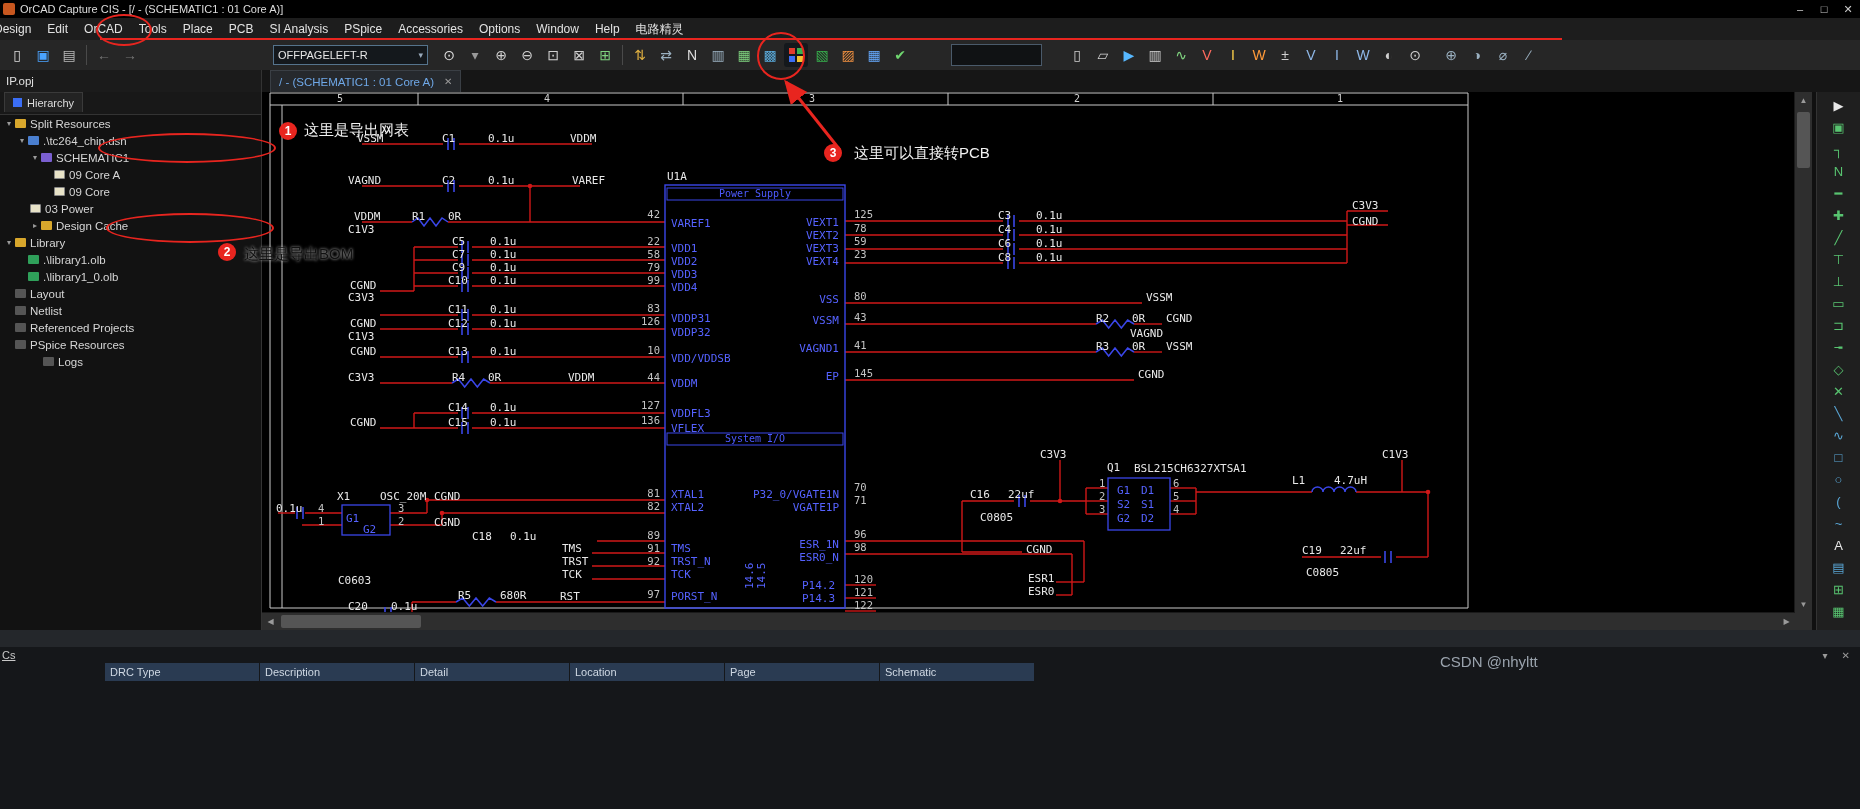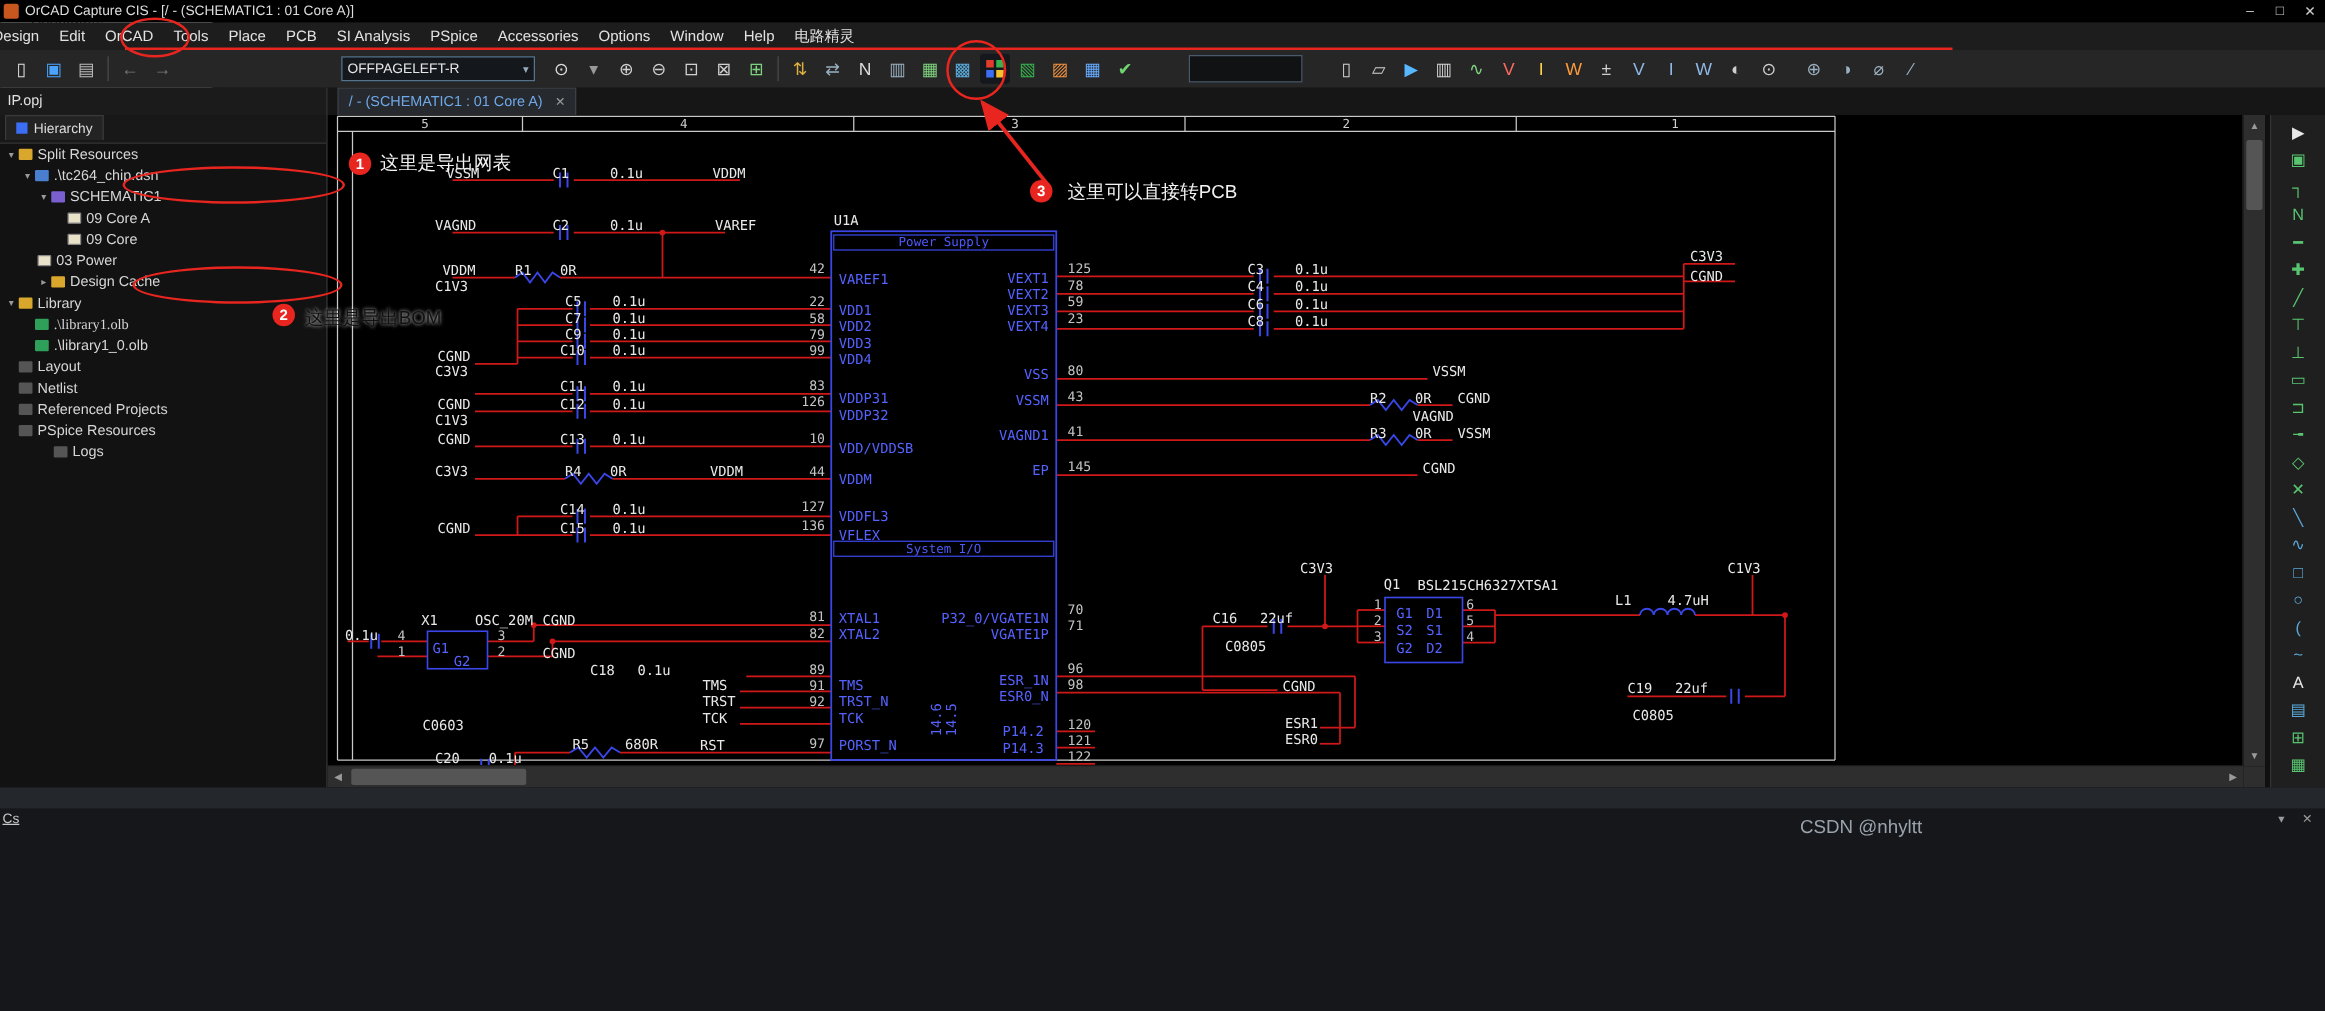--- a/index.html
+++ b/index.html
@@ -248,21 +248,21 @@
       <div class="trow" style="padding-left: 30px;">
         <span class="tw">▸</span>
         <span class="tic fold"></span>
         <span>Design Cache</span>
       </div>
       <div class="trow" style="padding-left: 4px;">
         <span class="tw">▾</span>
         <span class="tic fold"></span>
         <span>Library</span>
       </div>
-      <div class="trow" style="padding-left: 17px; font-family: Liberation Serif, serif;">
+      <div class="trow" style="padding-left: 17px;">
         <span class="tw"></span>
         <span class="tic lib"></span>
         <span>.\library1.olb</span>
       </div>
       <div class="trow" style="padding-left: 17px;">
         <span class="tw"></span>
         <span class="tic lib"></span>
         <span>.\library1_0.olb</span>
       </div>
       <div class="trow" style="padding-left: 4px;">
@@ -678,20 +678,28 @@
 <div id="splitter" class="abs"></div>
 
 <div id="drc" class="abs">
   <div id="drctop">
     <span id="drctab">Cs</span>
     <span id="drcctl">
       <span>▾</span>
       <span>✕</span>
     </span>
   </div>
+  <div id="drchead">
+      <div class="dcell">DRC Type</div>
+      <div class="dcell">Description</div>
+      <div class="dcell">Detail</div>
+      <div class="dcell">Location</div>
+      <div class="dcell">Page</div>
+      <div class="dcell">Schematic</div>
+    </div>
 </div>
 
 <div id="menu-tools">
     <div class="mrow">
       <span class="mic"></span>
       <span>Annotate...</span>
     </div>
     <div class="mrow dis">
       <span class="mic"></span>
       <span>Back Annotate...</span>

